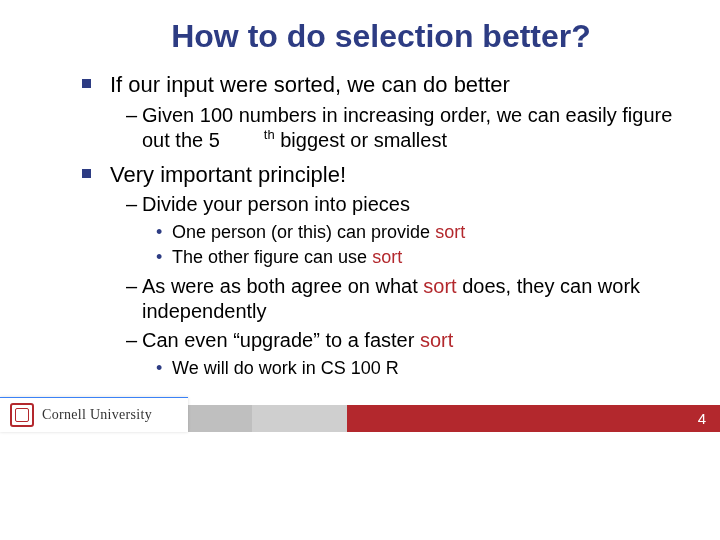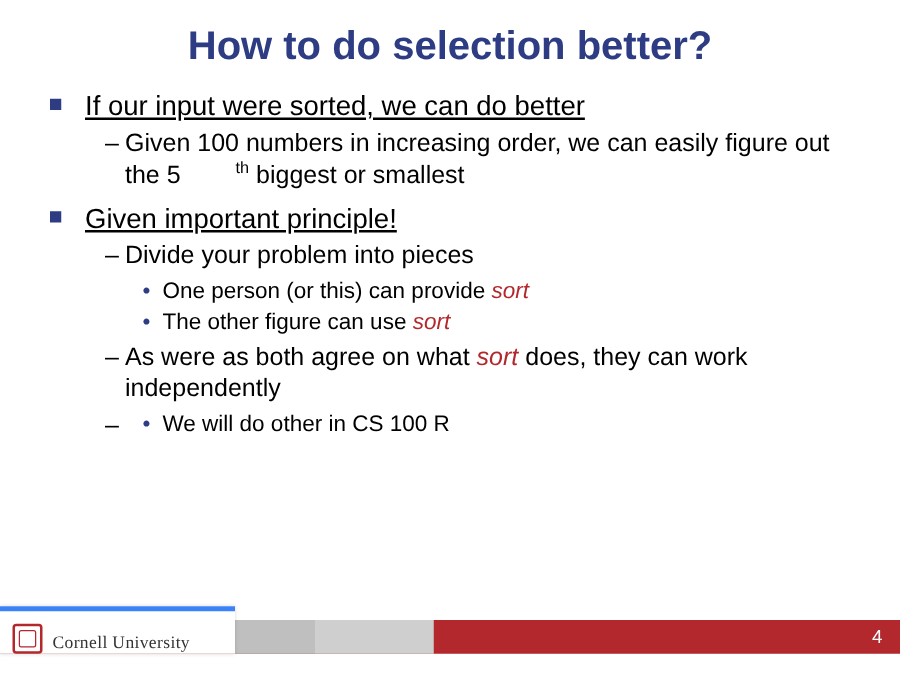--- a/index.html
+++ b/index.html
@@ -8,40 +8,40 @@
     width: 720px;
     height: 540px;
     background: #fff;
     font-family: Verdana, Geneva, sans-serif;
     color: #000;
     overflow: hidden;
   }
   .slide {
     position: relative;
     width: 720px;
-    height: 523px;
+    height: 432px;
     box-sizing: border-box;
+    padding-left: 42px;
   }
   .title {
     text-align: center;
     font-size: 32px;
     font-weight: 700;
     color: #2d3c83;
     padding-top: 18px;
   }
   .content {
     padding: 16px 40px 0 58px;
     font-size: 22px;
     line-height: 1.25;
   }
   .l1 {
     position: relative;
     margin-bottom: 4px;
     padding-left: 10px;
-    text-decoration: underline;
   }
   .bullet-sq {
     position: absolute;
     left: -18px;
     top: 8px;
     width: 9px;
     height: 9px;
     background: #2d3c83;
   }
   .l2 {
@@ -68,21 +68,20 @@
   .dot {
     position: absolute;
     left: 0;
     top: 0;
     color: #2d3c83;
     font-size: 18px;
     line-height: 1.25;
   }
   .kw {
     color: #b3282d;
-    font-style: italic;
   }
   sup {
     font-size: 0.65em;
     vertical-align: super;
     line-height: 0;
     margin-left: 44px;
   }
   .footer {
     position: absolute;
     left: 0;
@@ -98,24 +97,24 @@
     height: 27px;
     background: #b3282d;
   }
   .footer-left {
     position: absolute;
     left: 0;
     bottom: 0;
     height: 34px;
     width: 188px;
     background: #fff;
-    border-top: 4px solid #3b82f6;
+    border-top: 1px solid #3b82f6;
     box-shadow: 0 0 3px rgba(0,0,0,0.15);
     display: flex;
-    align-items: flex-end;
+    align-items: center;
   }
   .seal {
     width: 24px;
     height: 24px;
     margin: 0 8px 0 10px;
     box-sizing: border-box;
     border: 2px solid #b3282d;
     border-radius: 3px;
     position: relative;
     background: #fff;
@@ -171,50 +170,51 @@
       <span>If our input were sorted, we can do better</span>
     </div>
 
     <div class="l2">
       <span class="dash">–</span>
       <span><span>Given 100 numbers in increasing order, we can easily figure out the 5</span><sup>th</sup><span> biggest or smallest</span></span>
     </div>
 
     <div class="l1" style="margin-top:8px;">
       <span class="bullet-sq"></span>
-      <span>Given important principle!</span>
+      <span>Very important principle!</span>
     </div>
 
     <div class="l2">
       <span class="dash">–</span>
-      <span>Divide your problem into pieces</span>
+      <span>Divide your person into pieces</span>
     </div>
 
     <div class="l3">
       <span class="dot">•</span>
       <span><span>One person (or this) can provide </span><span class="kw">sort</span></span>
     </div>
 
     <div class="l3">
       <span class="dot">•</span>
       <span><span>The other figure can use </span><span class="kw">sort</span></span>
     </div>
 
     <div class="l2" style="margin-top:6px;">
       <span class="dash">–</span>
       <span><span>As were as both agree on what </span><span class="kw">sort</span><span> does, they can work independently</span></span>
     </div>
 
     <div class="l2">
       <span class="dash">–</span>
+      <span><span>Can even “upgrade” to a faster </span><span class="kw">sort</span></span>
     </div>
 
     <div class="l3" style="margin-top:2px;">
       <span class="dot">•</span>
-      <span>We will do other in CS 100 R</span>
+      <span>We will do work in CS 100 R</span>
     </div>
 
   </div>
 
   <div class="footer">
     <div class="footer-bar"></div>
     <div class="grey-box"></div>
     <div class="grey-box b2"></div>
     <div class="footer-left">
       <div class="seal"></div>

